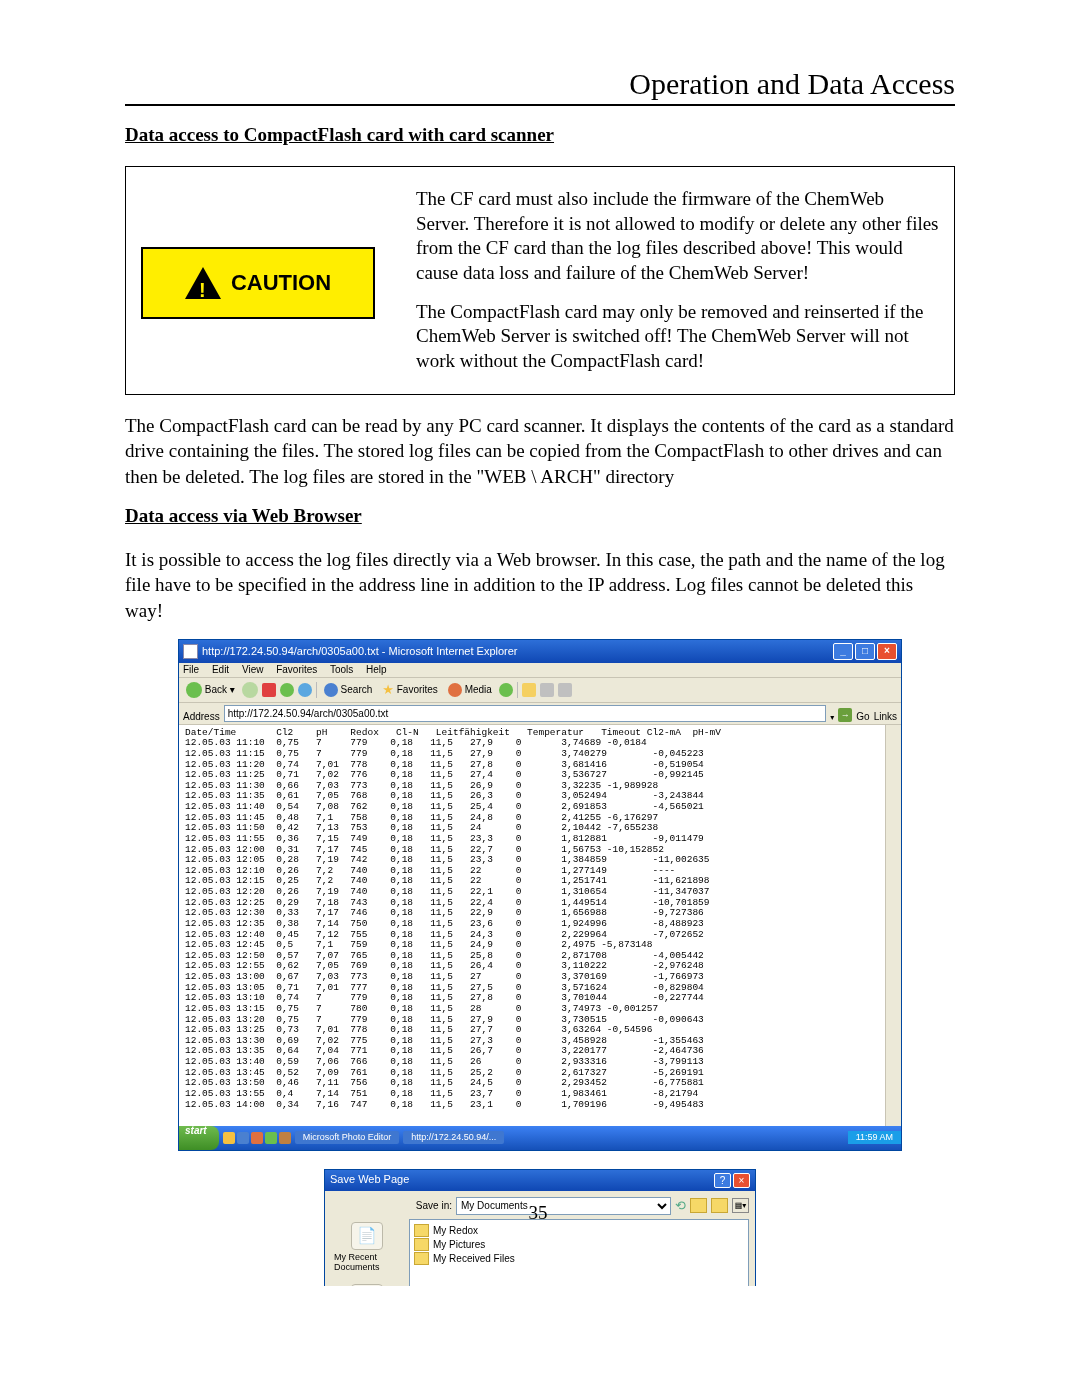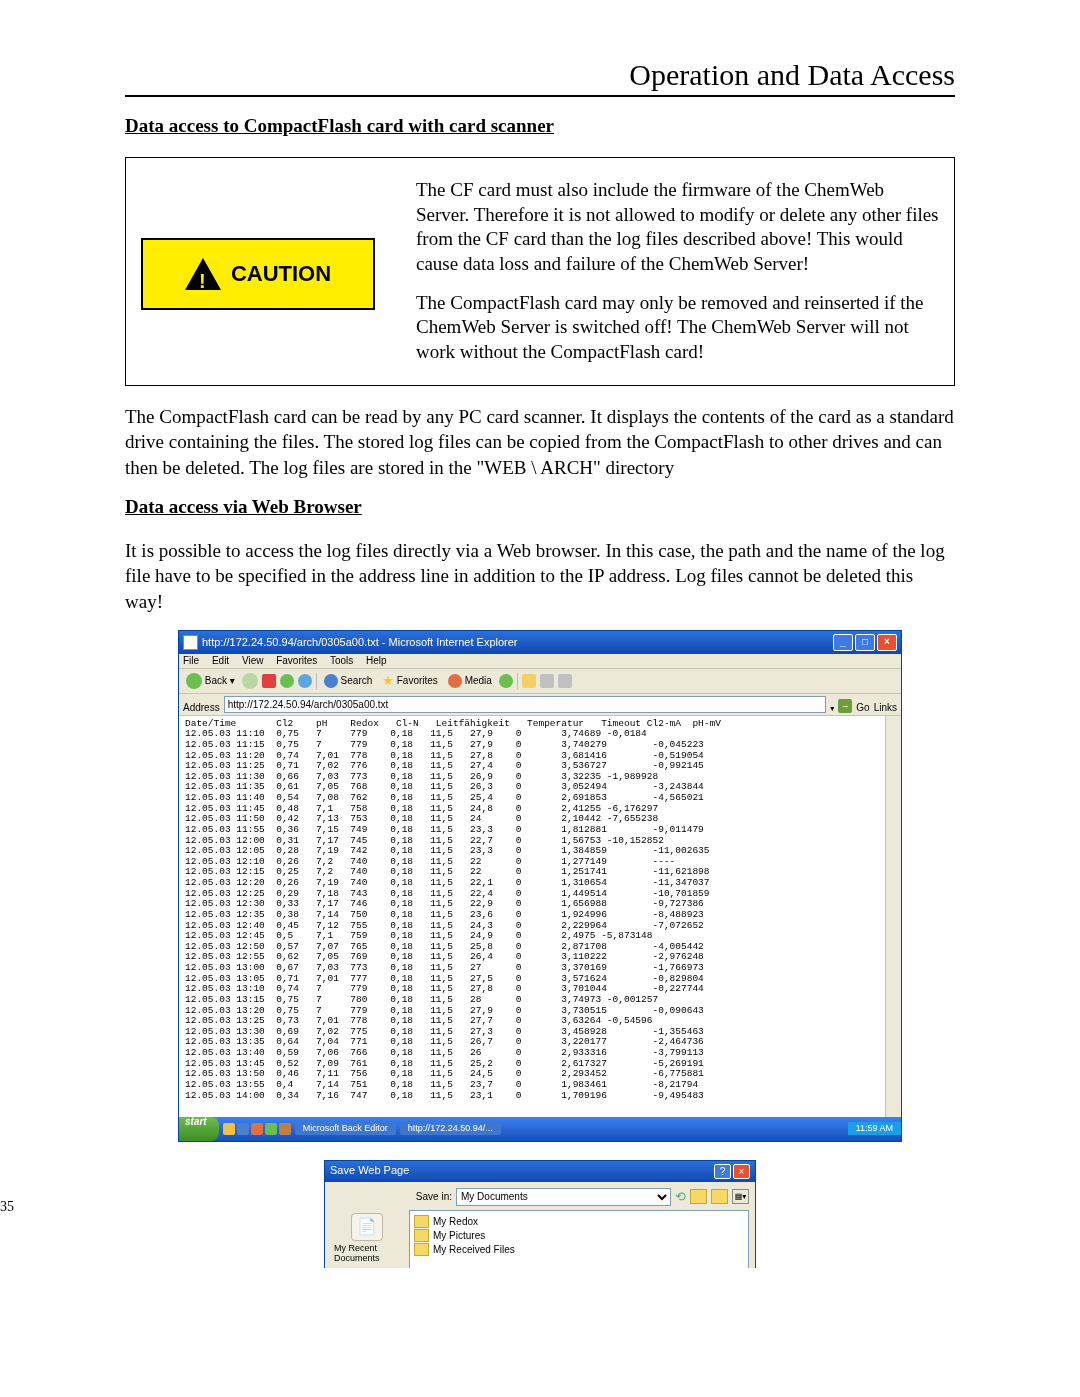--- a/index.html
+++ b/index.html
@@ -1,16 +1,16 @@
 <!DOCTYPE html>
 <html><head>
 <meta charset="utf-8">
 <style>
 body{margin:0;background:#fff;font-family:"Times New Roman",serif;color:#000}
-.page{width:1080px;height:1252px;margin:8px auto;box-sizing:border-box;padding:50px 125px 30px 125px;position:relative}
+.page{width:1080px;height:1252px;margin:17px auto;box-sizing:border-box;padding:50px 125px 30px 125px;position:relative}
 .header-title{text-align:right;font-size:30px;padding-bottom:3px;border-bottom:2px solid #000;margin-bottom:18px}
 .section-title{font-weight:bold;text-decoration:underline;font-size:19px;margin:5px 0 20px 0}
 .caution-box{border:1px solid #000;border-collapse:collapse;margin-bottom:18px}
 .caution-box td{padding:20px 15px;vertical-align:top;font-size:19px;line-height:1.3}
 .caution-sign{width:230px;height:68px;background:#ffee00;border:2px solid #000;display:flex;align-items:center;justify-content:center;font-family:Arial,sans-serif;font-weight:bold;font-size:22px;margin-top:5px}
 .caution-sign .tri{width:0;height:0;border-left:18px solid transparent;border-right:18px solid transparent;border-bottom:32px solid #000;position:relative;margin-right:10px}
 .caution-sign .tri::after{content:'!';position:absolute;left:-4px;top:10px;color:#ffee00;font-size:20px}
 .body-text{font-size:19px;line-height:1.35;margin:0 0 15px 0}
 .ie-window{width:722px;margin:5px auto 18px auto;font-family:Tahoma,Arial,sans-serif;font-size:10px;line-height:1;border:1px solid #0046a0}
 .ie-titlebar{background:linear-gradient(#2d6fd8,#0f47b3);color:#fff;display:flex;align-items:center;padding:3px 4px;font-size:11px}
@@ -39,21 +39,21 @@
 .savewin .tbar{background:linear-gradient(#2d6fd8,#0f47b3);color:#fff;padding:3px 5px;display:flex;font-size:11px}
 .savewin .tbar .t{flex:1}
 .savewin .sidebar{width:72px;display:flex;flex-direction:column;gap:6px}
 .place{display:flex;flex-direction:column;align-items:center;font-size:9px;gap:2px;padding:3px}
 .place .ico{width:30px;height:26px;border:1px solid #bcb9a9;border-radius:4px;background:#f6f4ea;display:flex;align-items:center;justify-content:center;font-size:16px}
 .savewin .main{flex:1;display:flex;flex-direction:column}
 .filelist{flex:1;background:#fff;border:1px solid #7f9db9;padding:4px;min-height:145px;font-size:10px}
 .filelist div{display:flex;align-items:center;gap:4px;margin-bottom:1px}
 .fico{width:13px;height:11px;background:#f6d867;border:1px solid #c9a734;display:inline-block}
 .toprow{display:flex;align-items:center;gap:4px;margin-bottom:4px}
-.page-num{position:absolute;bottom:45px;left:0;right:4px;text-align:left;font-size:14px}
+.page-num{position:absolute;bottom:45px;left:0;right:4px;text-align:center;font-size:19px}
 </style>
 </head>
 <body>
 
 <div class="page">
   <div class="header-title">Operation and Data Access</div>
 
   <div class="section-title">Data access to CompactFlash card with card scanner</div>
 
   <table class="caution-box">
@@ -159,21 +159,21 @@
       <div class="start-btn">
           <span>start</span>
         </div>
       <span style="margin-left:4px;display:flex;gap:2px">
         <span style="width:12px;height:12px;background:#f5c040;border-radius:2px"></span>
         <span style="width:12px;height:12px;background:#4a80d0;border-radius:2px"></span>
         <span style="width:12px;height:12px;background:#e07040;border-radius:2px"></span>
         <span style="width:12px;height:12px;background:#6bbf4e;border-radius:2px"></span>
         <span style="width:12px;height:12px;background:#c08040;border-radius:2px"></span>
       </span>
-      <span class="tab">Microsoft Back Editor</span>
+      <span class="tab">Microsoft Photo Editor</span>
       <span class="tab">http://172.24.50.94/...</span>
       <span class="tray">11:59 AM</span>
     </div>
   </div>
 
 
   <div class="savewin">
     <div class="tbar">
       <span class="t">Save Web Page</span>
       <span style="width:15px;height:13px;background:#3d7be0;border:1px solid #fff;border-radius:2px;color:#fff;display:inline-flex;align-items:center;justify-content:center;font-size:10px;margin-right:2px">?</span>

